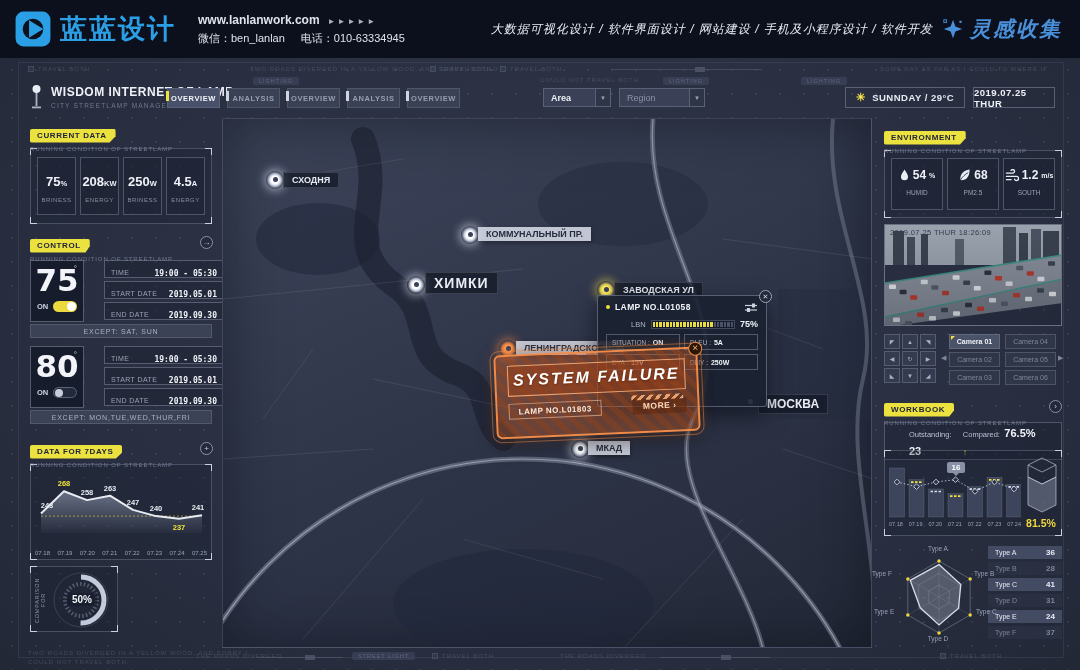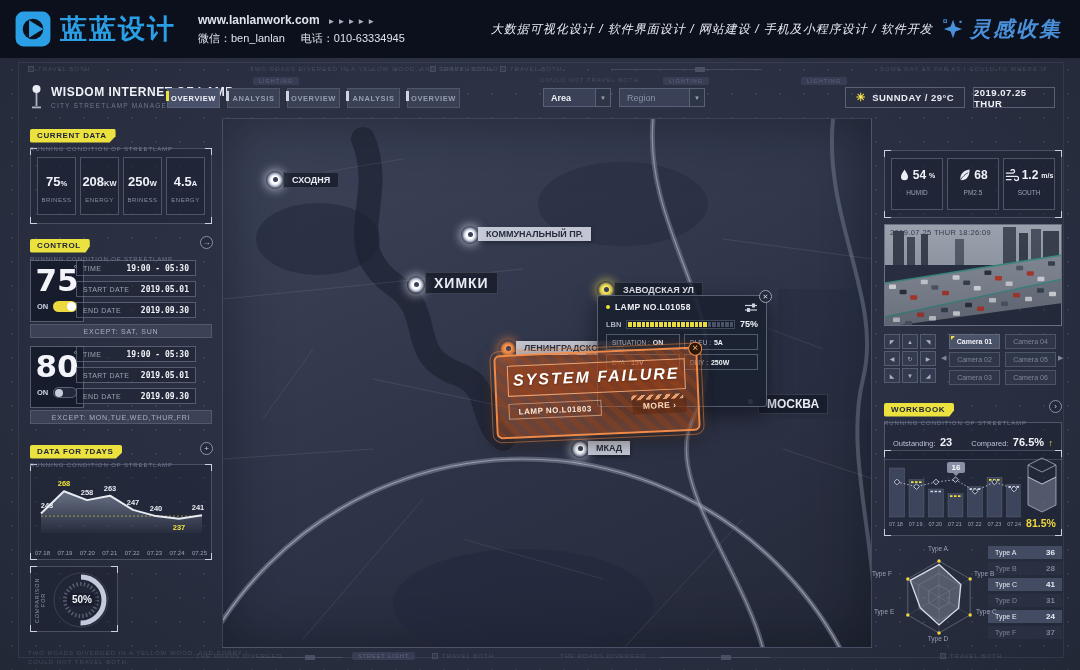--- a/index.html
+++ b/index.html
@@ -77,22 +77,22 @@
   .numbox { position:absolute; left:30px; width:54px; height:62px; background:#161c2b; border:1px solid rgba(150,158,180,.5); text-align:center; }
   .numbox .deg { position:absolute; right:6px; top:3px; color:#cfd4e2; font-size:8px; }
   .numbox .n { color:#f2f4f9; font-size:31px; font-weight:bold; line-height:38px; font-family:"DejaVu Sans", sans-serif; }
   .numbox .onrow { display:flex; align-items:center; justify-content:space-between; padding:2px 6px 0 6px; }
   .numbox .onl { color:#cfd4e2; font-size:7.5px; font-weight:bold; }
   .tgl { width:24px; height:11px; border-radius:6px; position:relative; }
   .tgl.on { background:#ecd93f; }
   .tgl.on i { position:absolute; right:1px; top:1px; width:9px; height:9px; border-radius:50%; background:#fff; }
   .tgl.off { background:#232a3c; border:1px solid #5a6378; }
   .tgl.off i { position:absolute; left:1px; top:1px; width:8px; height:8px; border-radius:50%; background:#c8cdda; }
-  .crow { position:absolute; left:76px; width:120px; height:16px; border:1px solid rgba(150,158,180,.45);
-    background:rgba(24,30,46,.4); display:flex; align-items:center; justify-content:space-between; padding:0 6px; }
+  .crow { position:absolute; left:104px; width:120px; height:16px; border:1px solid rgba(150,158,180,.45);
+    background:rgba(24,30,46,.4); display:flex; justify-content:space-between; padding:8px 6px; }
   .crow .cl { color:#9aa2b5; font-size:7px; letter-spacing:.4px; }
   .crow .cv { color:#f0f2f7; font-size:8px; font-weight:bold; font-family:"DejaVu Sans Mono", monospace; }
   .exbar { position:absolute; left:30px; width:182px; height:14px; background:#3b4256; border:1px solid rgba(150,158,180,.25);
     color:#aab1c2; font-size:7px; letter-spacing:.8px; display:flex; align-items:center; justify-content:center; }
 
   
   #week-box { left:30px; top:406px; width:182px; height:96px; }
   #week-svg { position:absolute; left:0; top:4px; }
   #week-labels { position:absolute; left:4px; right:4px; bottom:3px; display:flex; justify-content:space-between; }
   #week-labels span { color:#9aa1b4; font-size:6px; }
@@ -124,21 +124,21 @@
 
   
   #popup { position:absolute; left:374px; top:176px; width:170px; height:112px; z-index:8;
     background:rgba(26,32,48,.9); border:1px solid rgba(150,160,185,.5); border-radius:3px; box-shadow:0 8px 22px rgba(5,8,16,.6); }
   #popup .prow1 { display:flex; align-items:center; gap:5px; padding:6px 8px 4px 8px; }
   #popup .ydot { width:4px; height:4px; border-radius:50%; background:#f0e13c; }
   #popup .pid { color:#f0f2f7; font-size:8.5px; font-weight:bold; letter-spacing:.4px; flex:1; }
   .closebtn { position:absolute; right:-6px; top:-6px; width:13px; height:13px; border-radius:50%; background:#222939;
     border:1px solid #9aa2b6; color:#cdd3e0; font-size:7px; line-height:11px; text-align:center; z-index:9; }
   #popup .lbnrow { display:flex; align-items:center; gap:5px; padding:3px 8px 5px 8px; }
-  #popup .lbnl { color:#aab1c3; font-size:7.5px; font-weight:bold; }
+  #popup .lbnl { color:#aab1c3; font-size:7.5px; font-weight:normal;margin-left:25px; }
   #lbn-seg { flex:1; height:9px; display:flex; gap:1px; border:1px solid rgba(150,160,185,.35); padding:1px; background:rgba(18,23,36,.6); }
   #lbn-seg i { flex:1; }
   #popup .lbnv { color:#f2f4f9; font-size:9px; font-weight:bold; }
   #popup .pgrid { display:grid; grid-template-columns:1fr 1fr; gap:4px; padding:0 8px; }
   #popup .pcell { border:1px solid rgba(150,160,185,.45); height:16px; display:flex; align-items:center; padding:0 5px; gap:3px; }
   #popup .pcl { color:#aab1c3; font-size:6.5px; }
   #popup .pcv { color:#f2f4f9; font-size:7px; font-weight:bold; }
 
   
   #alert { position:absolute; left:272px; top:232px; width:204px; height:84px; z-index:9; transform:rotate(-2.5deg);
@@ -172,21 +172,21 @@
     display:flex; align-items:center; justify-content:center; }
   .camarr { position:absolute; top:296px; color:#7f8798; font-size:7px; }
   .camcol { position:absolute; top:276px; width:51px; }
   .cambtn { width:100%; height:15px; margin-bottom:3px; background:#2f3648; border:1px solid rgba(150,158,180,.3);
     color:#7f8798; font-size:7px; display:flex; align-items:center; justify-content:center; position:relative; }
   .cambtn.active { background:#4a5268; color:#f0f2f7; font-weight:bold; }
   .cambtn.active::before { content:""; position:absolute; left:1px; top:1px; border-left:4px solid #f0e13c; border-bottom:4px solid transparent; }
 
   
   #wb-stats { position:absolute; left:884px; top:364px; width:178px; height:38px; border:1px solid rgba(150,158,180,.4);
-    display:flex; align-items:center; justify-content:space-between; padding:0 8px; background:rgba(22,28,44,.3); }
+    display:flex; align-items:center; justify-content:space-between; padding:0 24px; background:rgba(22,28,44,.3); }
   #wb-stats .sl { color:#b9c0d2; font-size:7.5px; }
   #wb-stats .sv { color:#f2f4f9; font-size:11px; font-weight:bold; }
   #wb-stats .up { color:#f0d83c; font-size:9px; font-weight:bold; }
   #wb-box { left:884px; top:392px; width:178px; height:86px; }
   #wb-svg { position:absolute; left:4px; top:4px; }
   #wb-labels { position:absolute; left:4px; top:70px; width:132px; display:flex; justify-content:space-between; }
   #wb-labels span { color:#9aa1b4; font-size:5.5px; }
   #wb-tip { position:absolute; background:#8891a6; color:#fff; font-size:8px; font-weight:bold; padding:1px 5px; border-radius:2px; z-index:4; }
   #wb-tip::after { content:""; position:absolute; left:50%; bottom:-3px; margin-left:-3px; border-left:3px solid transparent; border-right:3px solid transparent; border-top:3px solid #8891a6; }
   #cube { position:absolute; left:140px; top:4px; }
@@ -512,20 +512,24 @@
         <span class="aclose">✕</span>
         <div class="atitle">SYSTEM FAILURE</div>
         <div class="hz"></div>
         <div class="abot">
           <span class="aid">LAMP NO.L01803</span>
           <span class="amore"><span>MORE</span> <span>›</span></span>
         </div>
       </div>
     </div>
 
+    <div class="phead" style="left:884px;top:68px;">
+      <span class="pbadge">ENVIRONMENT</span>
+      <div class="psub">RUNNING CONDITION OF STREETLAMP</div>
+    </div>
     <div class="panel-box" id="env-box">
       <i class="ct tl"></i>
         <i class="ct tr"></i>
         <i class="ct bl"></i>
         <i class="ct br"></i>
       <div class="ecard">
         <div class="erow">
           <svg width="11" height="14" viewBox="0 0 14 16">
             <path d="M7 1 C4.5 5 2.5 7.6 2.5 10.2 A4.5 4.5 0 0 0 11.5 10.2 C11.5 7.6 9.5 5 7 1 Z" fill="#e9edf5"></path>
           </svg>

